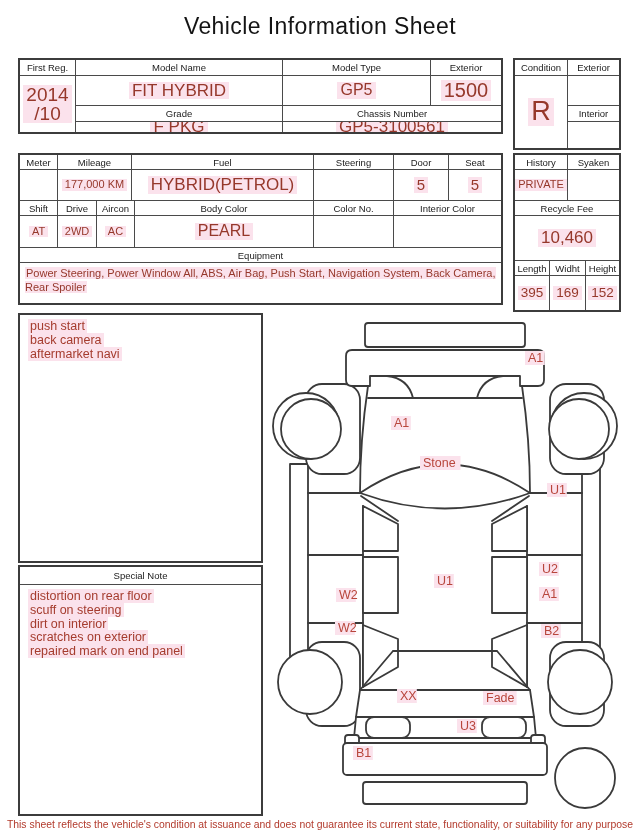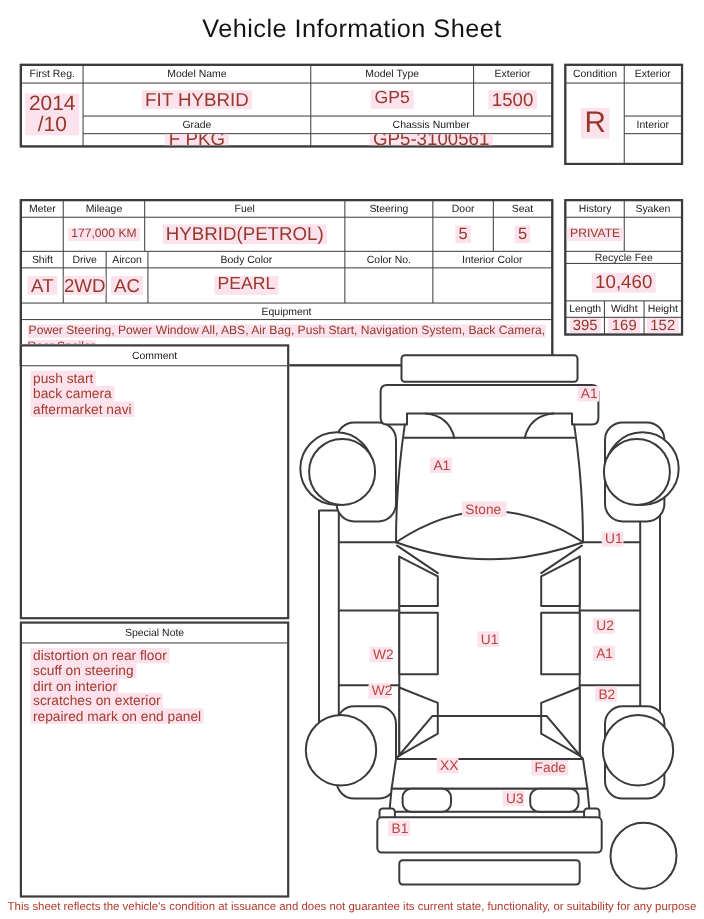--- a/index.html
+++ b/index.html
@@ -16,30 +16,30 @@
     position:relative;background:#fff;overflow:hidden;
     font-family:"Liberation Sans",sans-serif;color:#111;
   }
   .page-title{
     position:absolute;top:13px;left:0;width:640px;text-align:center;
     font-size:23px;font-weight:500;letter-spacing:.4px;color:#141414;
   }
   
   .tbl{position:absolute;background:var(--grid);border:2px solid var(--border);}
   .tbl.grid{display:grid;gap:1px;}
-  .tbl.stack{display:flex;flex-direction:column;gap:1px;margin-top:28px;}
+  .tbl.stack{display:flex;flex-direction:column;gap:1px;}
   .sub{display:grid;gap:1px;background:transparent;}
   .hdr{background:#fff;display:flex;align-items:center;justify-content:center;
        font-size:9.5px;color:#1a1a1a;white-space:nowrap;overflow:hidden;}
   .val{background:#fff;display:flex;align-items:center;justify-content:center;
        color:var(--value-text);overflow:hidden;}
   .val .hl{background:var(--highlight);padding:0 3px;white-space:pre-line;text-align:center;line-height:1.02;}
-  .f11{font-size:11px;} .f13{font-size:13.5px;} .f14{font-size:17px;}
+  .f11{font-size:11px;} .f13{font-size:13.5px;} .f14{font-size:11px;}
   .f15{font-size:15px;} .f16{font-size:16px;} .f17{font-size:17px;}
-  .f18{font-size:17px;} .f19{font-size:19px;} .f26{font-size:27px;}
+  .f18{font-size:20px;} .f19{font-size:19px;} .f26{font-size:27px;}
   .equip-val{background:#fff;flex:1;display:block;text-align:left;
        padding:3px 5px;font-size:11px;line-height:1.3;color:var(--value-text);}
   .equip-val .hl{background:var(--highlight);white-space:normal;padding:0 1px;}
   
   .note-box{position:absolute;border:2px solid var(--border);background:#fff;}
   .note-box .boxhdr{height:18px;border-bottom:1px solid var(--grid);
        display:flex;align-items:center;justify-content:center;font-size:9.5px;color:#1a1a1a;}
   .note-box .boxbody{padding:5px 8px;font-size:12.5px;color:#a53c2e;line-height:1.06;}
   .note-box .boxbody div{margin-bottom:0.5px;}
   .note-box .boxbody .hl{background:var(--highlight);padding:0 2px;}
@@ -140,21 +140,21 @@
     <div class="val f16">
         <span class="hl">PEARL</span>
       </div>
     <div class="val"></div>
     <div class="val"></div>
   </div>
   <div class="hdr" style="height:14px;">Equipment</div>
   <div class="equip-val"><span class="hl">Power Steering, Power Window All, ABS, Air Bag, Push Start, Navigation System, Back Camera, Rear Spoiler</span></div>
 </div>
 
-<div class="tbl stack" style="left:513px;top:153px;width:108px;height:124px;">
+<div class="tbl stack" style="left:513px;top:153px;width:108px;height:159px;">
   <div class="sub" style="grid-template-columns:52px 1fr;grid-template-rows:14px 30px;">
     <div class="hdr">History</div>
     <div class="hdr">Syaken</div>
     <div class="val f11">
         <span class="hl">PRIVATE</span>
       </div>
     <div class="val"></div>
   </div>
   <div class="hdr" style="height:14px;">Recycle Fee</div>
   <div class="val f17" style="height:44px;">
@@ -170,21 +170,20 @@
     <div class="val f13">
         <span class="hl">169</span>
       </div>
     <div class="val f13">
         <span class="hl">152</span>
       </div>
   </div>
 </div>
 
 <div class="note-box" style="left:18px;top:313px;width:245px;height:250px;">
-  <div class="boxhdr">Comment</div>
   <div class="boxbody">
       <div><span class="hl">push start</span></div>
       <div><span class="hl">back camera</span></div>
       <div><span class="hl">aftermarket navi</span></div>
     </div>
 </div>
 
 <div class="note-box" style="left:18px;top:565px;width:245px;height:251px;">
   <div class="boxhdr">Special Note</div>
   <div class="boxbody">

